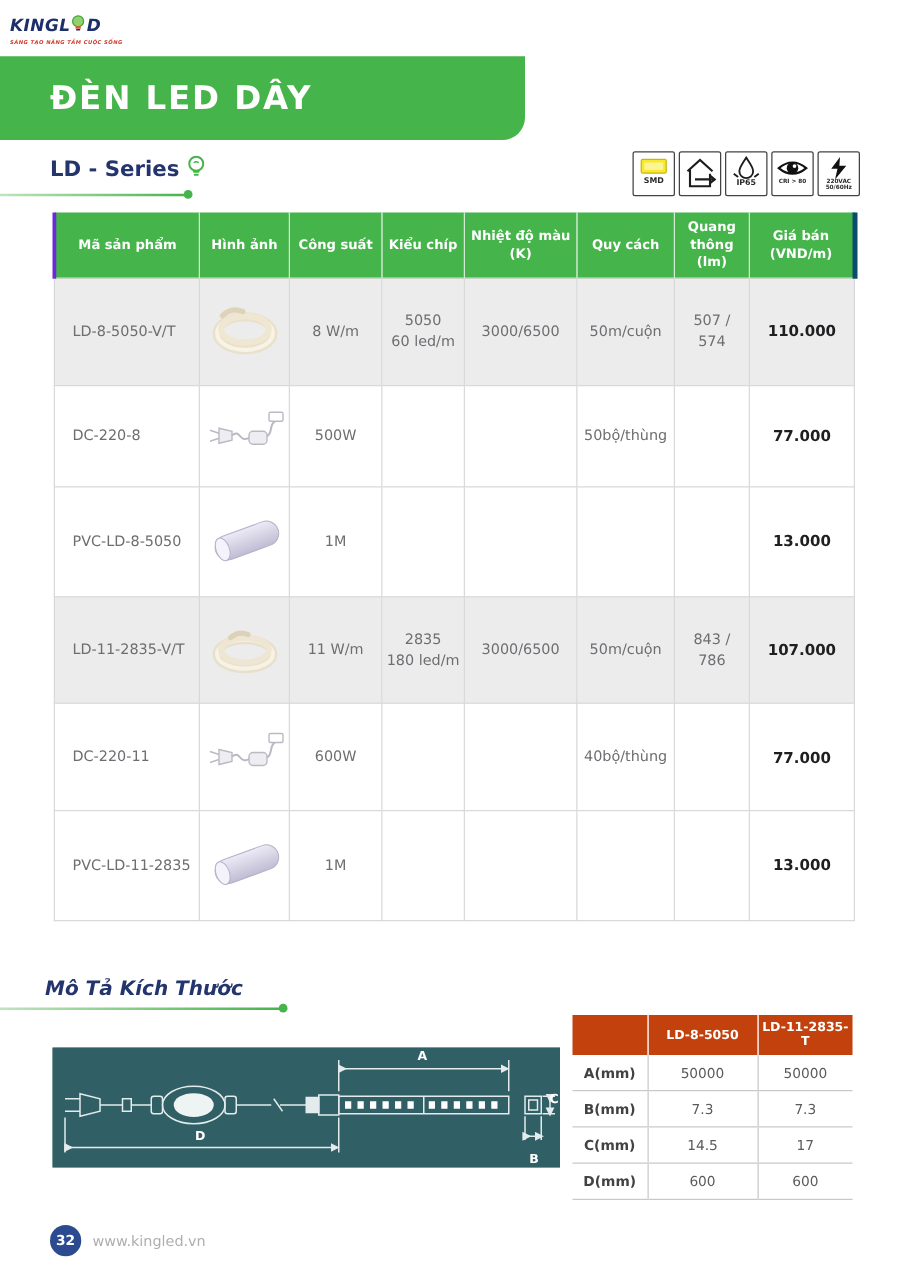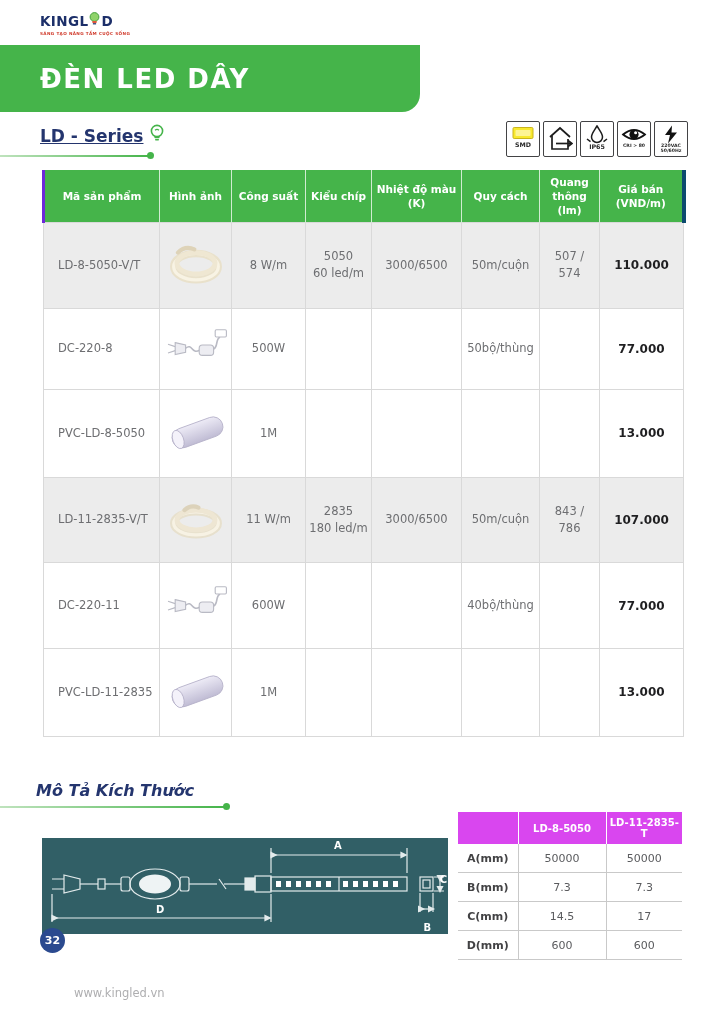--- a/index.html
+++ b/index.html
@@ -1,34 +1,34 @@
 <!DOCTYPE html>
 <html><head>
 <meta charset="utf-8">
 <style>
   html,body{margin:0;padding:0;}
   body{font-family:"DejaVu Sans","Liberation Sans",sans-serif;background:#fff;}
   .page{position:relative;width:724px;height:1024px;background:#fff;overflow:hidden;}
 
   
-  .logo{position:absolute;left:40px;top:11px;}
+  .logo{position:absolute;left:8px;top:11px;font-style:italic;}
   .logo-row{display:flex;align-items:center;gap:1px;}
   .logo-txt{font-size:13.5px;font-weight:800;color:#1c2f69;letter-spacing:.4px;}
   .logo-tag{font-size:4.2px;color:#d03a2b;letter-spacing:.35px;margin-top:1px;white-space:nowrap;font-weight:700;}
 
   
   .banner{position:absolute;left:0;top:45px;width:420px;height:67px;background:#45b44a;border-radius:0 0 18px 0;display:flex;align-items:center;}
   .banner-title{color:#fff;font-size:26px;font-weight:800;letter-spacing:1.5px;padding-left:40px;}
 
   
   .sec-head{position:absolute;color:#24356e;font-weight:800;}
   .sec-line{position:absolute;height:2px;background:linear-gradient(90deg,#bfe3bd,#45b44a);}
   .sec-dot{position:absolute;width:7px;height:7px;border-radius:50%;background:#45b44a;}
 
-  .ld-head{left:40px;top:124px;font-size:17px;display:flex;align-items:center;gap:6px;text-decoration:underline;}
+  .ld-head{left:40px;top:124px;font-size:17px;display:flex;align-items:center;gap:6px;}
   .ld-line{left:0;top:155px;width:150px;}
   .ld-dot{left:147px;top:152px;}
 
   
   .badges{position:absolute;top:121px;right:36px;display:flex;gap:3px;}
   .badge{width:34px;height:36px;border:1.5px solid #434345;border-radius:2px;background:#fff;display:flex;flex-direction:column;align-items:center;justify-content:flex-start;box-sizing:border-box;padding-top:3px;}
   .badge-label{font-size:6.3px;font-weight:700;color:#2b2b2b;line-height:1.05;text-align:center;white-space:pre-line;}
   .badge-label.tiny{font-size:4.6px;}
 
   
@@ -46,27 +46,27 @@
   
   .dim-head{left:36px;top:781px;font-size:16px;font-style:italic;}
   .dim-line{left:0;top:806px;width:226px;}
   .dim-dot{left:223px;top:803px;}
 
   .diagram{position:absolute;left:42px;top:838px;width:406px;height:96px;background:#315f66;}
   .dlabel{position:absolute;color:#fff;font-size:10px;font-weight:700;}
   .dl-a{left:292px;top:2px;} .dl-d{left:114px;top:66px;} .dl-c{right:1px;top:36px;} .dl-b{right:17px;bottom:1px;}
 
   .dtable{position:absolute;left:458px;top:812px;width:224px;border-collapse:collapse;table-layout:fixed;}
-  .dtable th{background:#d946ef;color:#fff;font-size:10px;font-weight:700;height:30px;border-left:1.5px solid #fff;}
+  .dtable th{background:#c2410c;color:#fff;font-size:10px;font-weight:700;height:30px;border-left:1.5px solid #fff;}
   .dtable th:first-child{border-left:none;}
   .dtable td{height:26px;font-size:11px;color:#5a5b5e;text-align:center;border-bottom:1px solid #c9c9c9;border-left:1px solid #c9c9c9;}
   .dtable td:first-child{border-left:none;color:#424244;font-weight:700;}
 
   
-  .page-badge{position:absolute;left:40px;top:928px;width:25px;height:25px;border-radius:50%;background:#2b4a8f;color:#fff;font-size:11px;font-weight:700;display:flex;align-items:center;justify-content:center;}
+  .page-badge{position:absolute;left:40px;top:980px;width:25px;height:25px;border-radius:50%;background:#2b4a8f;color:#fff;font-size:11px;font-weight:700;display:flex;align-items:center;justify-content:center;}
   .site{position:absolute;left:74px;top:986px;font-size:11.5px;color:#aeaeb0;text-decoration:none;}
 
   .imgcell svg{display:block;margin:0 auto;}
 </style>
 </head>
 <body>
 
 <svg width="0" height="0" style="position:absolute">
   <defs>
     <linearGradient id="tubeg" x1="0" y1="0" x2="0" y2="1">

